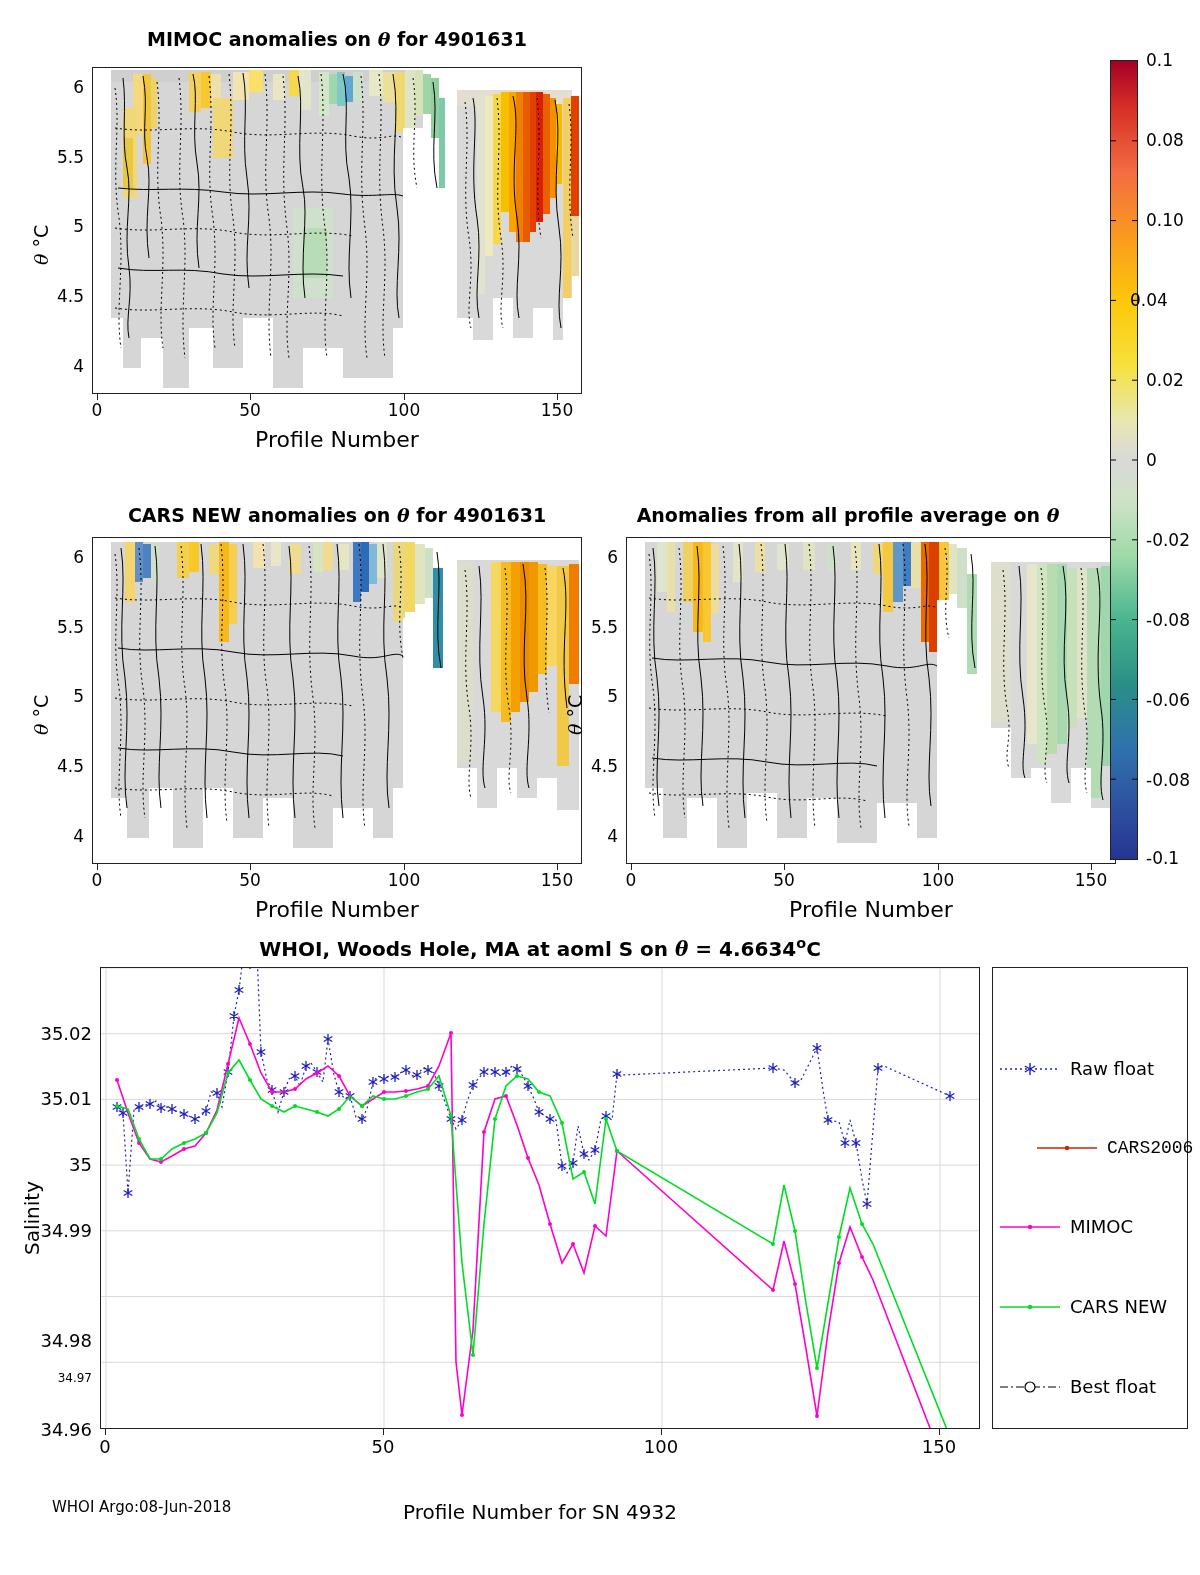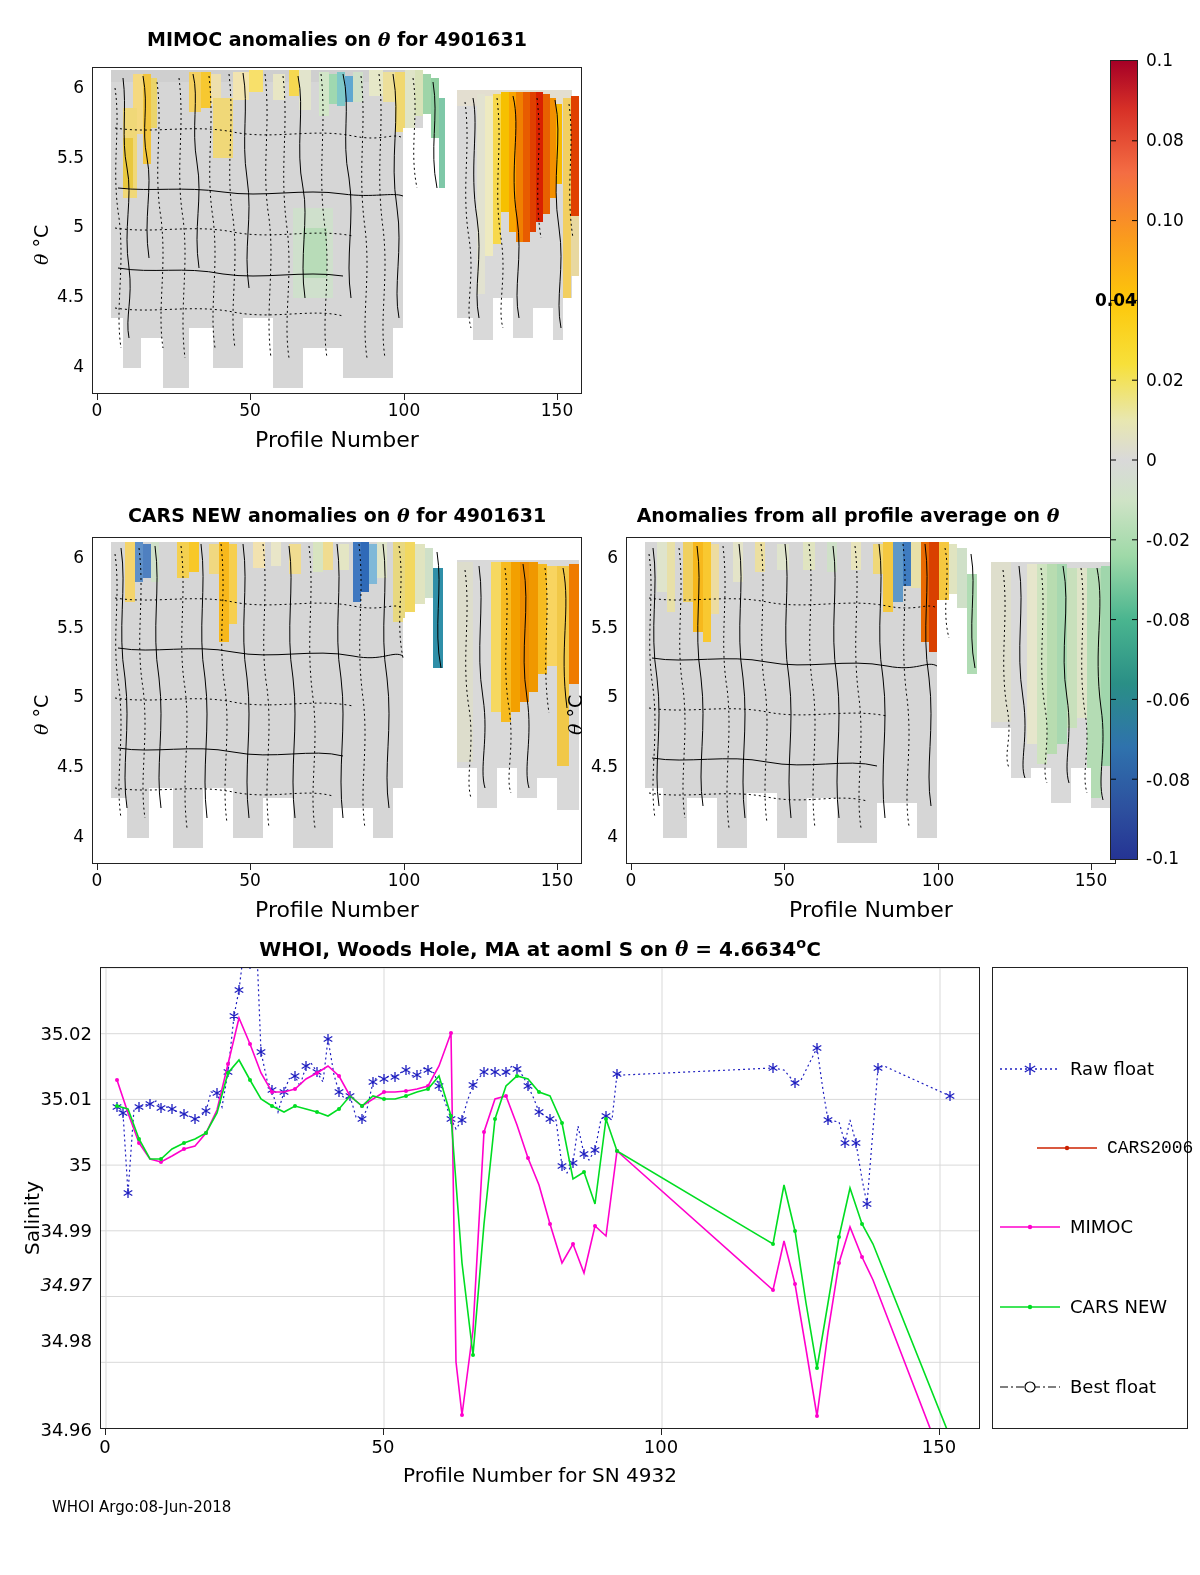--- a/index.html
+++ b/index.html
@@ -438,21 +438,21 @@
         <line x1="0" y1="638.4" x2="5" y2="638.4"></line>
           <line x1="21" y1="638.4" x2="26" y2="638.4"></line>
         <line x1="0" y1="718.2" x2="5" y2="718.2"></line>
           <line x1="21" y1="718.2" x2="26" y2="718.2"></line>
       </g>
     </svg>
   </div>
   <div class="cbar-tick" style="left:1146px;top:60px;">0.1</div>
   <div class="cbar-tick" style="left:1146px;top:140px;">0.08</div>
   <div class="cbar-tick" style="left:1146px;top:220px;">0.10</div>
-  <div class="cbar-tick" style="left:1095px;top:300px;font-weight:bold;">0.04</div>
+  <div class="cbar-tick" style="left:1130px;top:300px;">0.04</div>
   <div class="cbar-tick" style="left:1146px;top:380px;">0.02</div>
   <div class="cbar-tick" style="left:1146px;top:460px;">0</div>
   <div class="cbar-tick" style="left:1146px;top:540px;">-0.02</div>
   <div class="cbar-tick" style="left:1146px;top:620px;">-0.08</div>
   <div class="cbar-tick" style="left:1146px;top:700px;">-0.06</div>
   <div class="cbar-tick" style="left:1146px;top:780px;">-0.08</div>
   <div class="cbar-tick" style="left:1146px;top:858px;">-0.1</div>
 </div>
 
 <div class="panel">
@@ -616,28 +616,28 @@
   <div class="tickmark" style="left:105px;top:1429px;width:1px;height:6px;"></div>
   <div class="tickmark" style="left:383px;top:1429px;width:1px;height:6px;"></div>
   <div class="tickmark" style="left:661px;top:1429px;width:1px;height:6px;"></div>
   <div class="tickmark" style="left:939px;top:1429px;width:1px;height:6px;"></div>
   <div class="tick x" style="left:105px;top:1436px;font-size:18px;">0</div>
   <div class="tick x" style="left:383px;top:1436px;font-size:18px;">50</div>
   <div class="tick x" style="left:661px;top:1436px;font-size:18px;">100</div>
   <div class="tick x" style="left:939px;top:1436px;font-size:18px;">150</div>
 
   <div class="tick y" style="left:14px;top:1429px;width:78px;font-size:18px;">34.96</div>
-  <div class="tick y" style="left:14px;top:1284px;width:78px;font-size:18px;font-style:italic;">34.97</div>
+  <div class="tick y" style="left:14px;top:1378px;width:78px;font-size:12px;">34.97</div>
   <div class="tick y" style="left:14px;top:1340px;width:78px;font-size:18px;">34.98</div>
   <div class="tick y" style="left:14px;top:1230px;width:78px;font-size:18px;">34.99</div>
   <div class="tick y" style="left:14px;top:1164px;width:78px;font-size:18px;">35</div>
   <div class="tick y" style="left:14px;top:1098px;width:78px;font-size:18px;">35.01</div>
   <div class="tick y" style="left:14px;top:1033px;width:78px;font-size:18px;">35.02</div>
 
-  <div class="axlabel" style="left:100px;top:1463px;width:880px;font-size:20px;">Profile Number for SN 4932</div>
+  <div class="axlabel" style="left:100px;top:1500px;width:880px;font-size:20px;">Profile Number for SN 4932</div>
   <div class="ylabel" style="left:20px;top:1255px;transform:rotate(-90deg);font-size:20px;">Salinity</div>
 
   <div class="legend-box" style="left:992px;top:967px;width:196px;height:462px;">
   </div>
   <div class="legend-row" style="left:1000px;top:1058px;">
     <svg width="60" height="20">
       <line x1="0" y1="10" x2="60" y2="10" stroke="#2020c0" stroke-width="1.3" stroke-dasharray="2,3"></line>
       <path d="M30,4 L30,16 M24.8,7 L35.2,13 M24.8,13 L35.2,7" stroke="#2020c0" stroke-width="1.4"></path>
     </svg>
     <span class="legend-label">Raw float</span>

